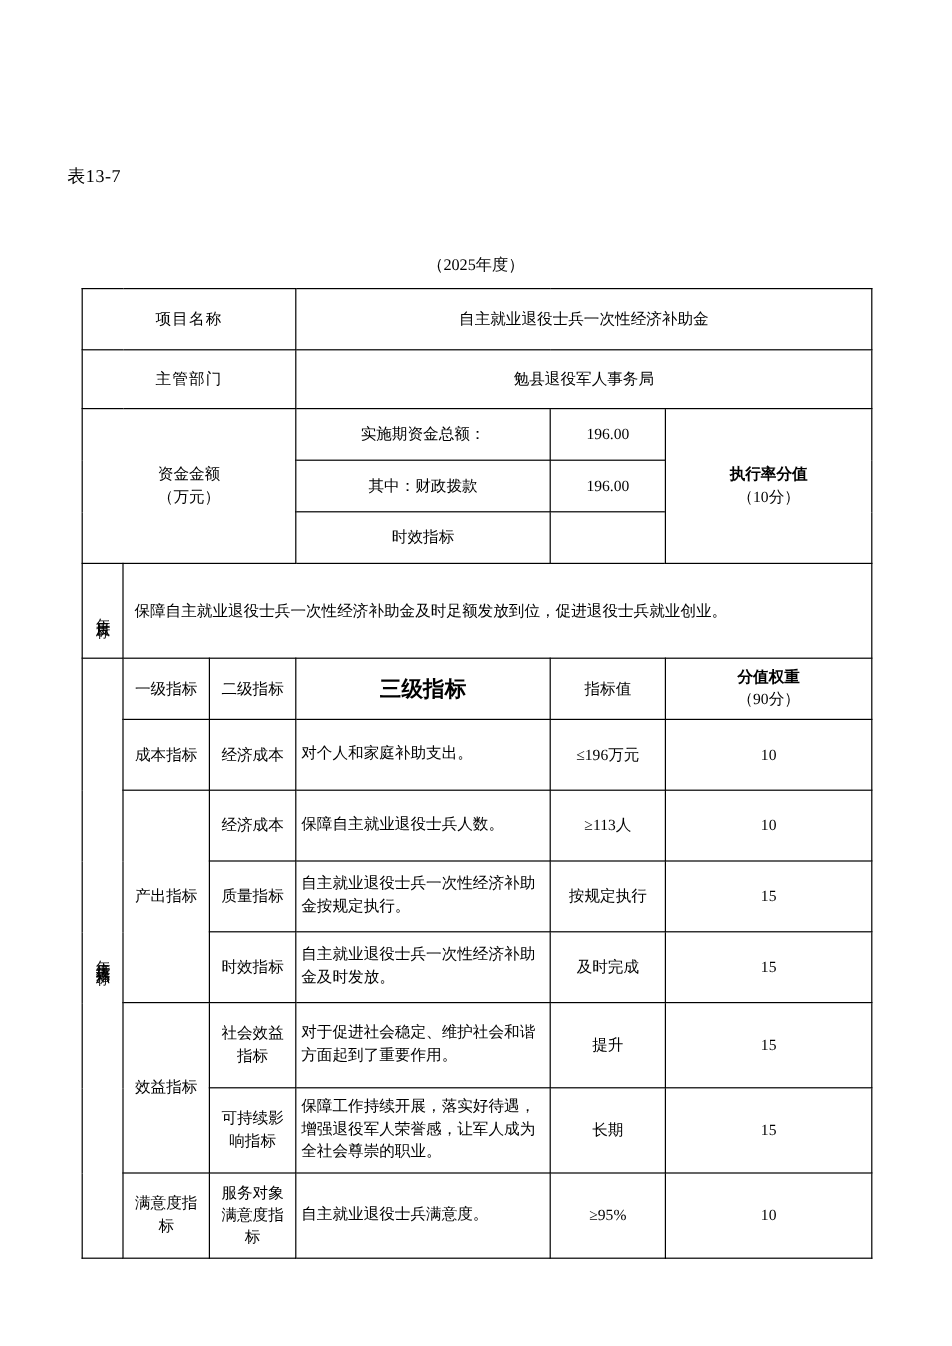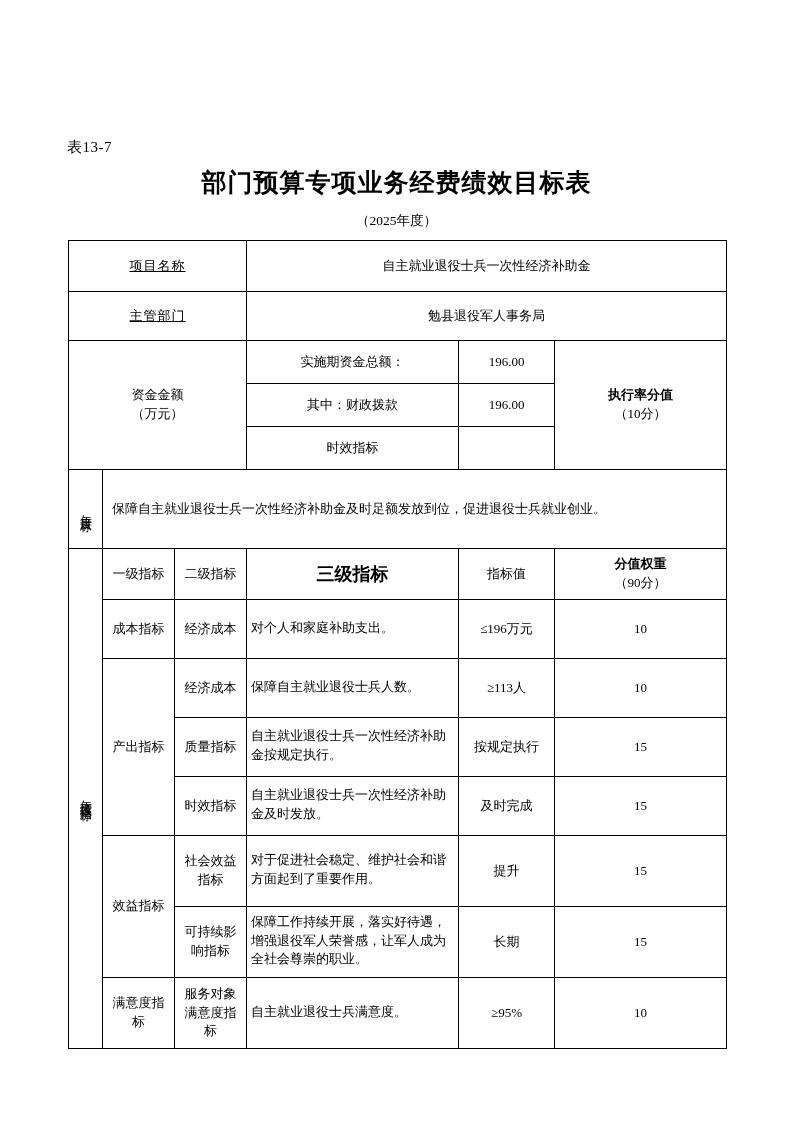--- a/index.html
+++ b/index.html
@@ -16,21 +16,21 @@
   }
   .page {
     position: relative;
     width: 793px;
     height: 1122px;
     box-sizing: border-box;
     padding: 0;
   }
   .table-label {
     position: absolute;
-    left: 67px;
+    left: 56px;
     top: 138px;
     font-size: 15px;
     letter-spacing: 0.5px;
   }
   .doc-title {
     position: absolute;
     left: 0;
     right: 0;
     top: 166px;
     text-align: center;
@@ -75,30 +75,29 @@
     margin: 0 auto;
     display: inline-block;
     white-space: nowrap;
   }
   .vert-cell {
     text-align: center;
     padding: 4px 1px;
   }
   .small { font-size: 12px; }
   .indicator-text { font-size: 12.5px; line-height: 1.5; font-family: Liberation Mono, monospace; }
-  .label-cell { font-size: 13px; letter-spacing: 1px; text-decoration: underline; }
+  .label-cell { font-size: 13px; letter-spacing: 1px; }
   .money-label { line-height: 1.5; margin-left: 15px; }
 </style>
 </head>
 <body>
 
 <div class="page">
 
   <div class="table-label">表13-7</div>
-  <div class="doc-title">部门预算专项业务经费绩效目标表</div>
   <div class="doc-subtitle">（2025年度）</div>
 
   <div class="main-table-wrap">
     <table class="main">
       <colgroup>
         <col style="width:34px">
         <col style="width:72px">
         <col style="width:72px">
         <col style="width:212px">
         <col style="width:96px">

